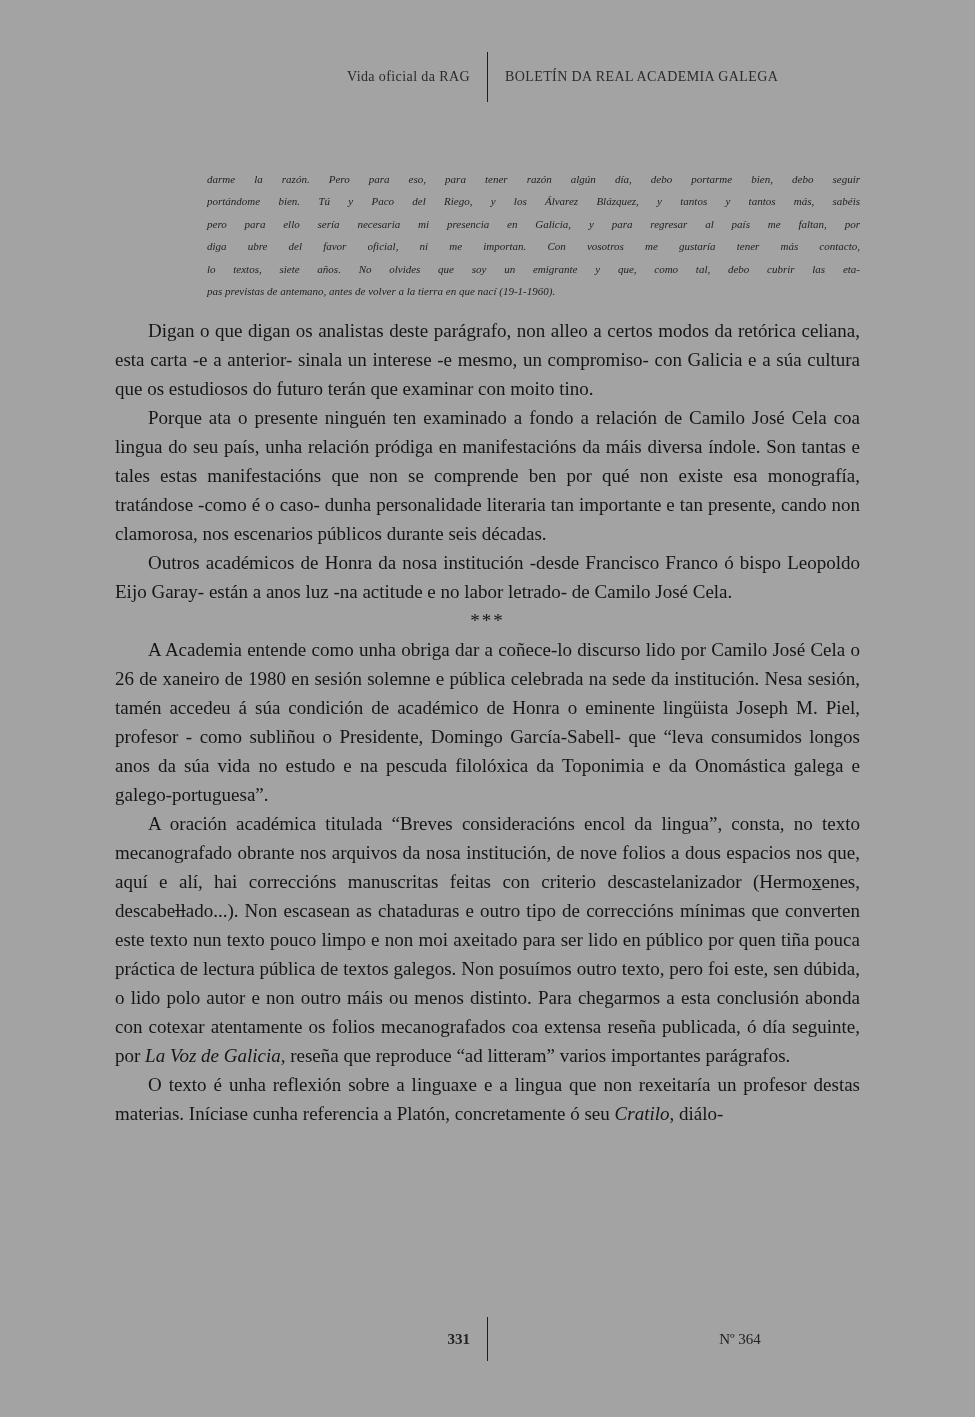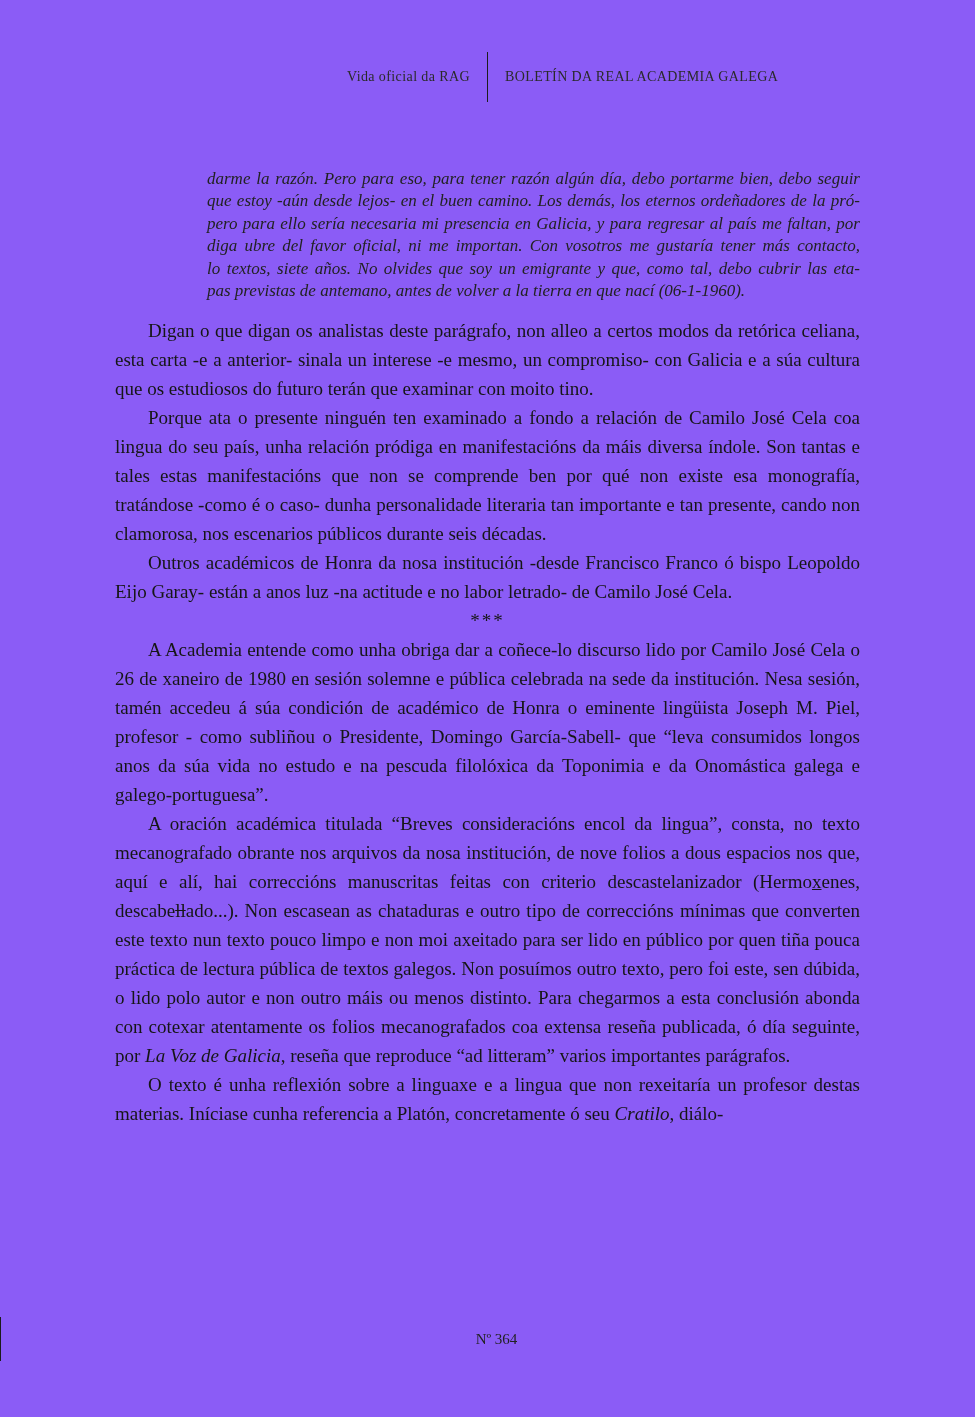--- a/index.html
+++ b/index.html
@@ -5,21 +5,21 @@
   html, body {
     margin: 0;
     padding: 0;
     background: #e8e8e8;
   }
   .page {
     position: relative;
     width: 975px;
     height: 1417px;
     margin: 0 auto;
-    background: #8b5cf6;
+    background: #a3a3a3;
     color: #1c1c1c;
     font-family: "Liberation Serif", serif;
     overflow: hidden;
   }
 
   
   .running-head {
     display: flex;
     align-items: center;
     padding-top: 52px;
@@ -38,21 +38,21 @@
     width: 1px;
     height: 50px;
     background: #1c1c1c;
     flex: 0 0 auto;
   }
 
   
   .quote-block {
     margin: 66px 115px 0 207px;
     font-style: italic;
-    font-size: 17px;
+    font-size: 11px;
     line-height: 22.4px;
     color: #222;
     font-family: Liberation Serif, serif;
   }
   .q-line {
     text-align: justify;
     text-align-last: justify;
   }
   .q-line.q-last {
     text-align-last: left;
@@ -104,35 +104,36 @@
 <div class="page">
 
   <div class="running-head">
     <div class="cell left">Vida oficial da RAG</div>
     <div class="vdivider"></div>
     <div class="cell right">BOLETÍN DA REAL ACADEMIA GALEGA</div>
   </div>
 
   <div class="quote-block">
       <div class="q-line">darme la razón. Pero para eso, para tener razón algún día, debo portarme bien, debo seguir</div>
-      <div class="q-line">que estoy -aún desde lejos- en el buen camino. Los demás, los eternos ordeñadores de la pró-</div>
+      <div class="q-line">portándome bien. Tú y Paco del Riego, y los Álvarez Blázquez, y tantos y tantos más, sabéis</div>
       <div class="q-line">pero para ello sería necesaria mi presencia en Galicia, y para regresar al país me faltan, por</div>
       <div class="q-line">diga ubre del favor oficial, ni me importan. Con vosotros me gustaría tener más contacto,</div>
       <div class="q-line">lo textos, siete años. No olvides que soy un emigrante y que, como tal, debo cubrir las eta-</div>
-      <div class="q-line q-last">pas previstas de antemano, antes de volver a la tierra en que nací (06-1-1960).</div>
+      <div class="q-line q-last">pas previstas de antemano, antes de volver a la tierra en que nací (19-1-1960).</div>
     </div>
 
   <div class="body-col">
       <p class="para"><span>Digan o que digan os analistas deste parágrafo, non alleo a certos modos da retórica celiana, esta carta -e a anterior- sinala un interese -e mesmo, un compromiso- con Galicia e a súa cultura que os estudiosos do futuro terán que examinar con moito tino.</span></p>
       <p class="para"><span>Porque ata o presente ninguén ten examinado a fondo a relación de Camilo José Cela coa lingua do seu país, unha relación pródiga en manifestacións da máis diversa índole. Son tantas e tales estas manifestacións que non se comprende ben por qué non existe esa monografía, tratándose -como é o caso- dunha personalidade literaria tan importante e tan presente, cando non clamorosa, nos escenarios públicos durante seis décadas.</span></p>
       <p class="para"><span>Outros académicos de Honra da nosa institución -desde Francisco Franco ó bispo Leopoldo Eijo Garay- están a anos luz -na actitude e no labor letrado- de Camilo José Cela.</span></p>
       <p class="para center"><span>***</span></p>
       <p class="para"><span>A Academia entende como unha obriga dar a coñece-lo discurso lido por Camilo José Cela o 26 de xaneiro de 1980 en sesión solemne e pública celebrada na sede da institución. Nesa sesión, tamén accedeu á súa condición de académico de Honra o eminente lingüista Joseph M. Piel, profesor - como subliñou o Presidente, Domingo García-Sabell- que “leva consumidos longos anos da súa vida no estudo e na pescuda filolóxica da Toponimia e da Onomástica galega e galego-portuguesa”.</span></p>
       <p class="para"><span>A oración académica titulada “Breves consideracións encol da lingua”, consta, no texto mecanografado obrante nos arquivos da nosa institución, de nove folios a dous espacios nos que, aquí e alí, hai correccións manuscritas feitas con criterio descastelanizador (Hermo</span><span class="seg-u">x</span><span>enes, descabe</span><span class="seg-st">ll</span><span>ado...). Non escasean as chataduras e outro tipo de correccións mínimas que converten este texto nun texto pouco limpo e non moi axeitado para ser lido en público por quen tiña pouca práctica de lectura pública de textos galegos. Non posuímos outro texto, pero foi este, sen dúbida, o lido polo autor e non outro máis ou menos distinto. Para chegarmos a esta conclusión abonda con cotexar atentamente os folios mecanografados coa extensa reseña publicada, ó día seguinte, por </span><span class="seg-i">La Voz de Galicia</span><span>, reseña que reproduce “ad litteram” varios importantes parágrafos.</span></p>
       <p class="para"><span>O texto é unha reflexión sobre a linguaxe e a lingua que non rexeitaría un profesor destas materias. Iníciase cunha referencia a Platón, concretamente ó seu </span><span class="seg-i">Cratilo</span><span>, diálo-</span></p>
     </div>
 
   <div class="folio">
+    <div class="cell left">331</div>
     <div class="vdivider"></div>
     <div class="cell right">Nº 364</div>
   </div>
 
 </div>
 
 </body></html>

